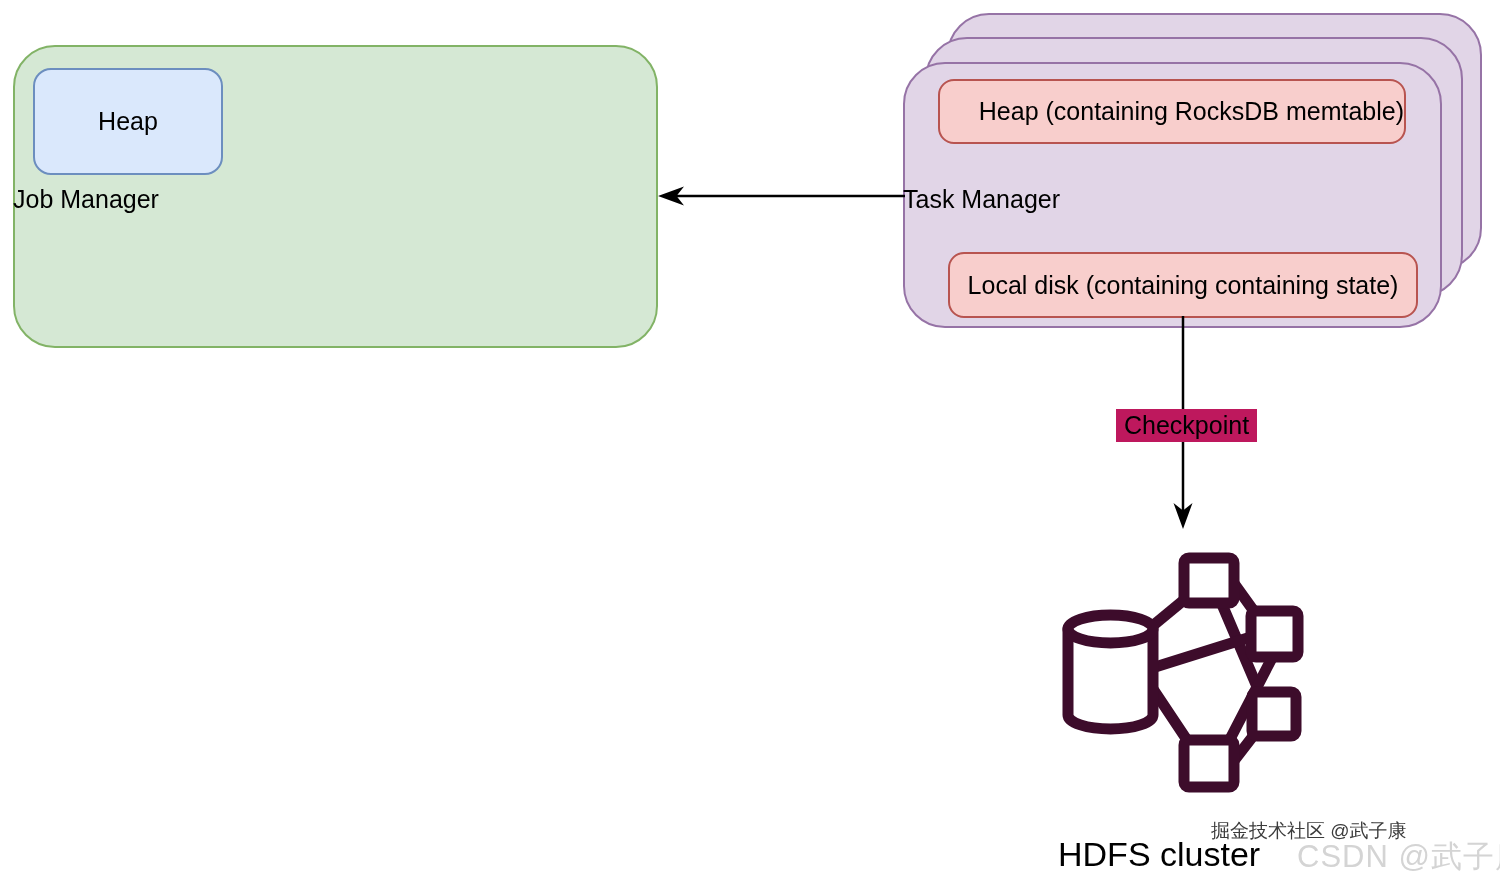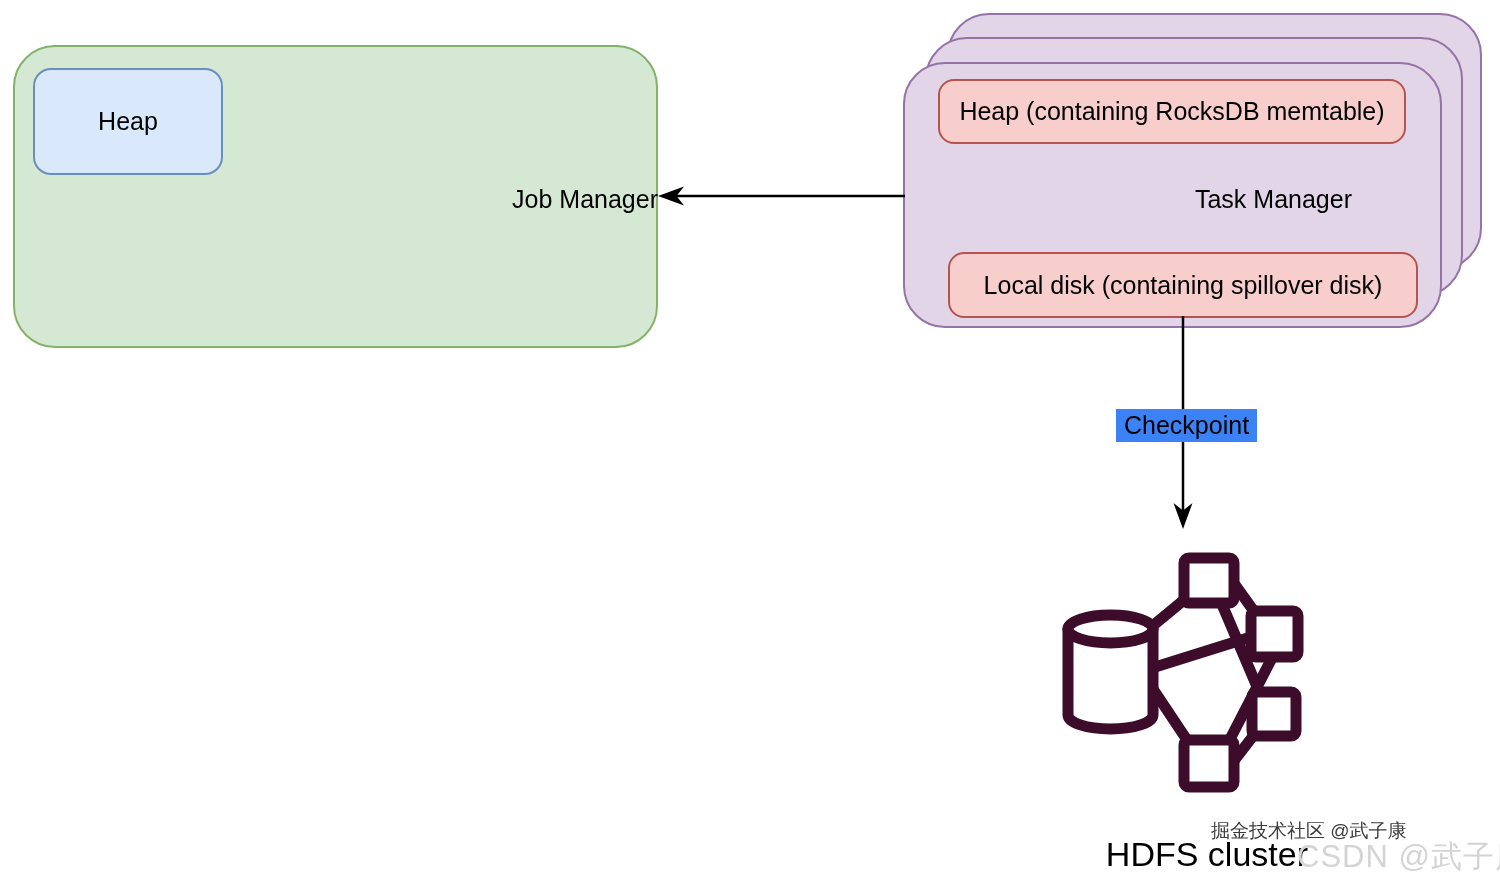--- a/index.html
+++ b/index.html
@@ -45,30 +45,30 @@
     justify-content: center;
   }
   .diagram-text {
     color: #000000;
     font-size: 25px;
     line-height: 1.15;
     white-space: nowrap;
   }
   .center-text {
     position: absolute;
-    text-align: right;
+    text-align: left;
   }
   .heap-inner {
     display: flex;
     align-items: center;
     justify-content: center;
   }
   .checkpoint-label {
     position: absolute;
-    background: #3b82f6;
+    background: #be185d;
     padding: 2px 8px;
     z-index: 6;
   }
   .arrow-svg { position: absolute; z-index: 5; }
   .hdfs-icon-svg { position: absolute; }
   .wm-juejin {
     position: absolute;
     color: #3c3c3c;
     font-size: 19px;
     white-space: nowrap;
@@ -86,28 +86,28 @@
 </style>
 </head>
 <body>
 
 <div class="canvas">
 
   <div class="rbox purple" style="left:947px; top:13px; width:535px; height:257px;"></div>
   <div class="rbox purple" style="left:925px; top:37px; width:538px; height:260px;"></div>
   <div class="rbox purple" style="left:903px; top:62px; width:539px; height:266px;"></div>
 
-  <div class="rbox pink" style="left:938px; top:79px; width:468px; height:65px;">
+  <div class="rbox pink" style="left:938px; top:79px; width:468px; height:65px;justify-content:flex-end;">
     <span class="diagram-text">Heap (containing RocksDB memtable)</span>
   </div>
 
   <div class="center-text diagram-text" style="left:903px; top:185px; width:449px;">Task Manager</div>
 
   <div class="rbox pink" style="left:948px; top:252px; width:470px; height:66px;">
-    <span class="diagram-text">Local disk (containing spillover disk)</span>
+    <span class="diagram-text">Local disk (containing containing state)</span>
   </div>
 
   <div class="rbox green" style="left:13px; top:45px; width:645px; height:303px;"></div>
 
   <div class="rbox blue heap-inner" style="left:33px; top:68px; width:190px; height:107px;">
     <span class="diagram-text">Heap</span>
   </div>
 
   <div class="center-text diagram-text" style="left:13px; top:185px; width:645px;">Job Manager</div>
 

